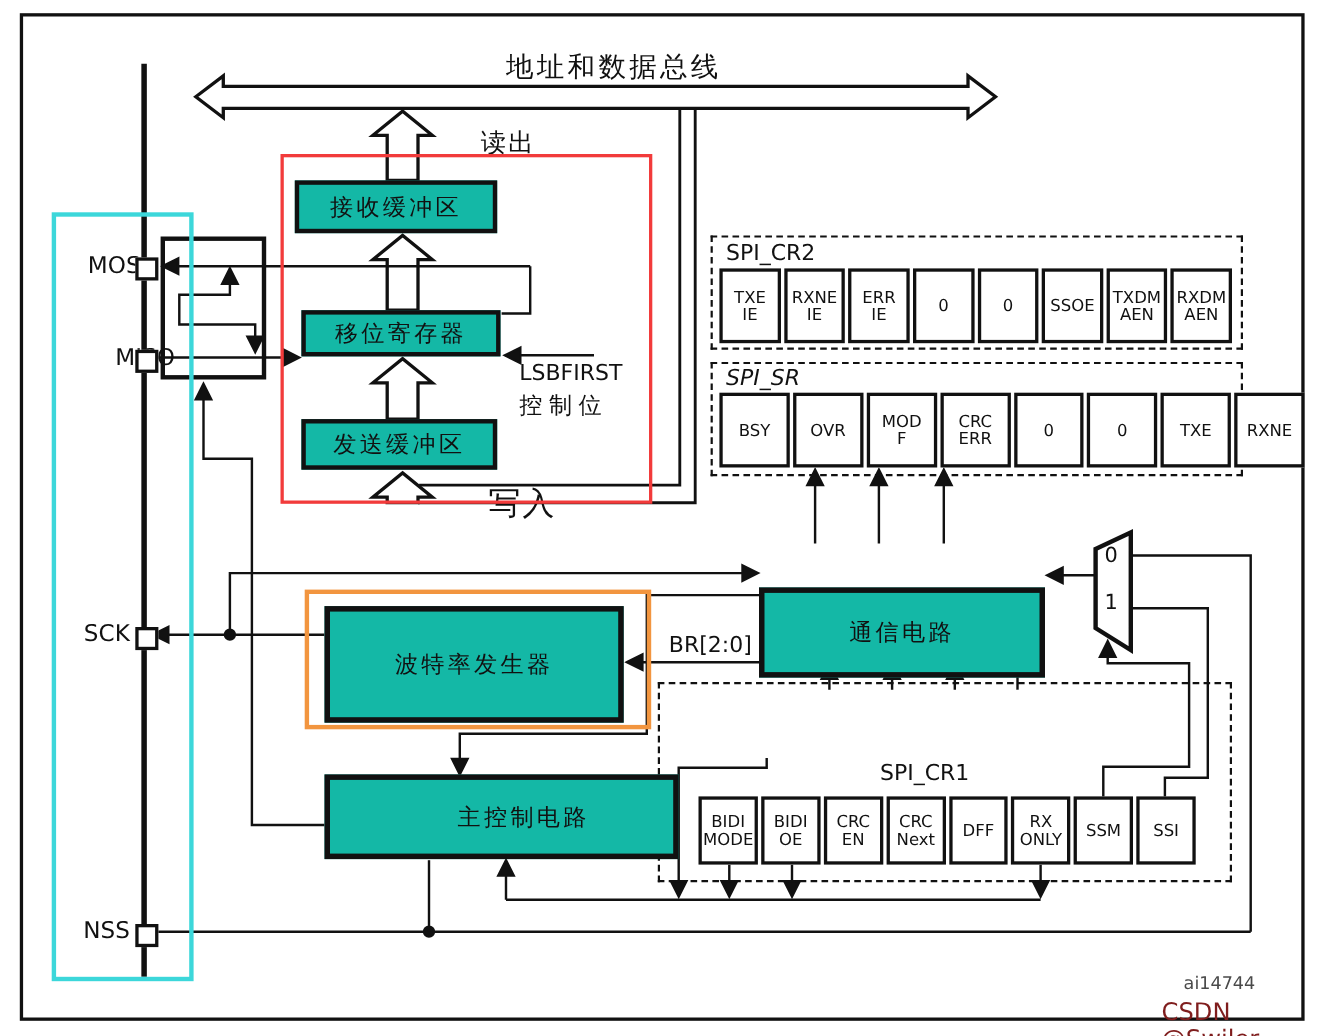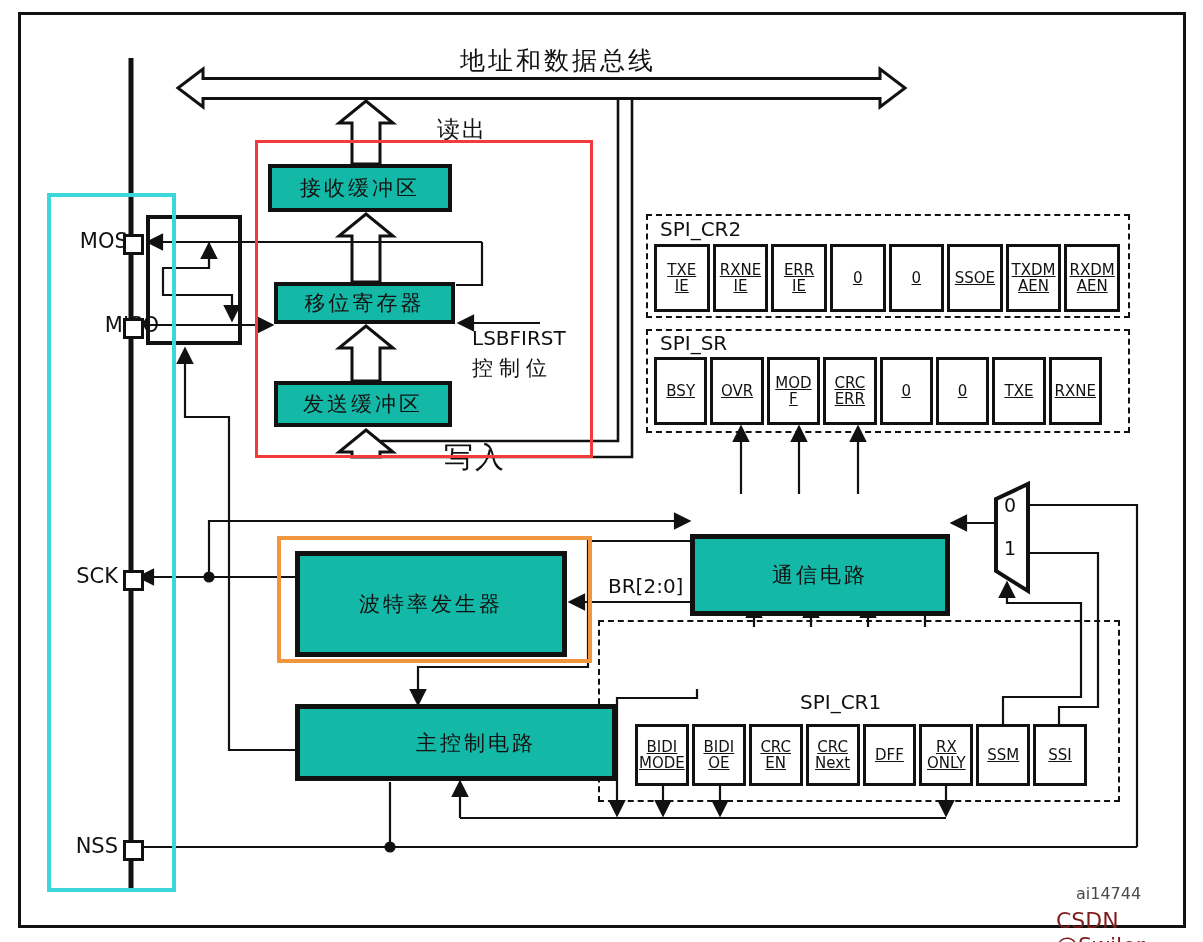--- a/index.html
+++ b/index.html
@@ -10,21 +10,21 @@
   .blockbox{position:absolute;background:#14b8a6;border:4px solid #111;display:flex;align-items:center;justify-content:center;
             font-size:21px;letter-spacing:3px;z-index:2;}
   .blockbox.thick{border-width:5px;}
   .crossbox{position:absolute;background:transparent;border:4px solid #111;z-index:2;}
   .pin-label{position:absolute;width:70px;text-align:right;font-size:21px;z-index:2;}
   .pin-square{position:absolute;width:15px;height:15px;background:#fff;border:3px solid #111;z-index:2;}
   .lbl{position:absolute;z-index:2;white-space:nowrap;}
   .dashed{position:absolute;border:2px dashed #111;z-index:1;}
   .reg-row{position:absolute;display:flex;gap:3px;z-index:2;}
   .bit{flex:1;border:3px solid #111;background:#fff;display:flex;align-items:center;justify-content:center;
-       text-align:center;white-space:pre-line;font-size:15px;line-height:1.08;text-decoration:underline;}
+       text-align:center;white-space:pre-line;font-size:15px;line-height:1.08;}
   .reg-title{position:absolute;font-size:20px;z-index:2;}
   .mux-num{position:absolute;font-size:19px;z-index:2;}
   .anno{position:absolute;z-index:5;pointer-events:none;}
   .figid{position:absolute;font-size:16px;color:#4a4a4a;z-index:2;}
   .wm{position:absolute;font-size:22px;color:#7f1d1d;z-index:6;}
 </style>
 </head>
 <body>
 
 <div id="stage">
@@ -151,22 +151,22 @@
     <div class="bit">0</div>
     <div class="bit">0</div>
     <div class="bit">SSOE</div>
     <div class="bit">TXDM
 AEN</div>
     <div class="bit">RXDM
 AEN</div>
   </div>
 
   <div class="dashed" style="left:646px;top:329px;width:480px;height:100px;"></div>
-  <div class="reg-title" style="left:660px;top:331px;">SPI_SR</div>
-  <div class="reg-row" style="left:654px;top:357px;width:448px;height:68px;">
+  <div class="reg-title" style="left:660px;top:331px;font-style:italic;">SPI_SR</div>
+  <div class="reg-row" style="left:654px;top:357px;width:532px;height:68px;">
     <div class="bit">BSY</div>
     <div class="bit">OVR</div>
     <div class="bit">MOD
 F</div>
     <div class="bit">CRC
 ERR</div>
     <div class="bit">0</div>
     <div class="bit">0</div>
     <div class="bit">TXE</div>
     <div class="bit">RXNE</div>

